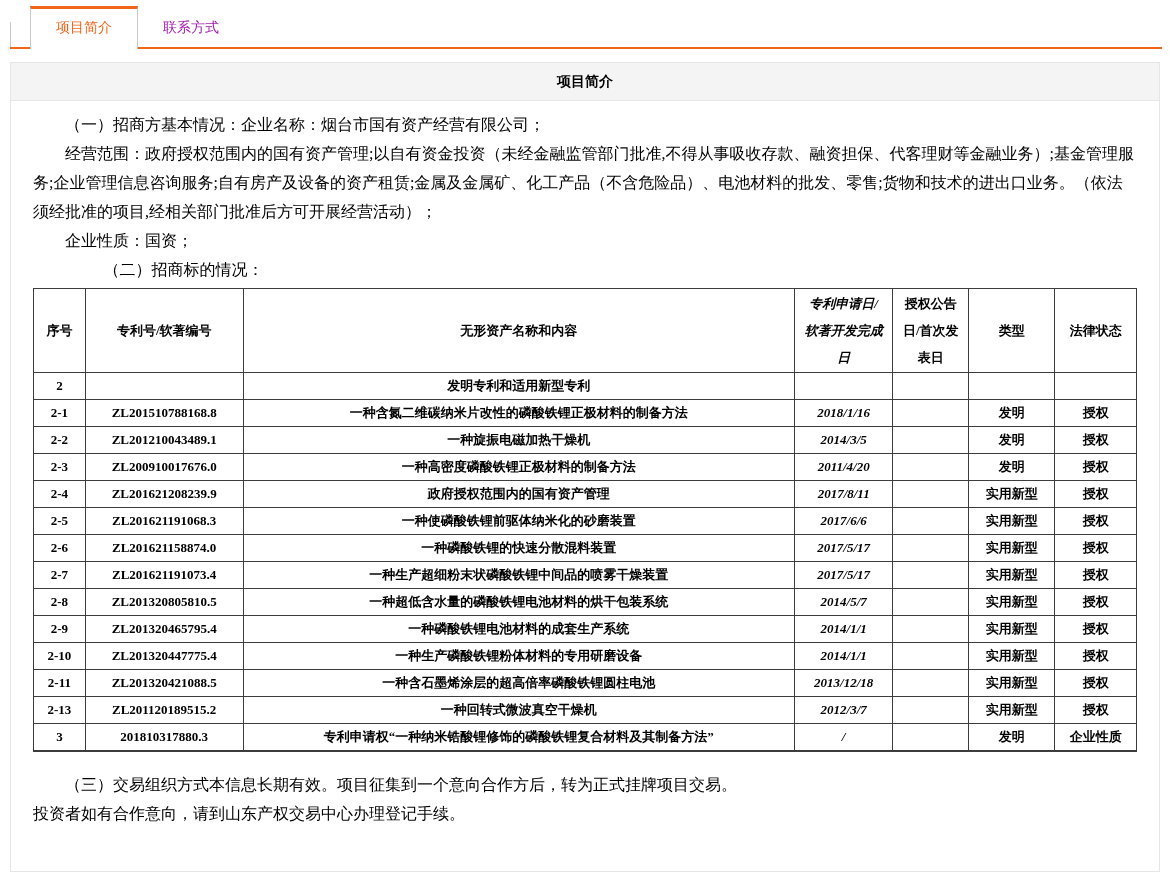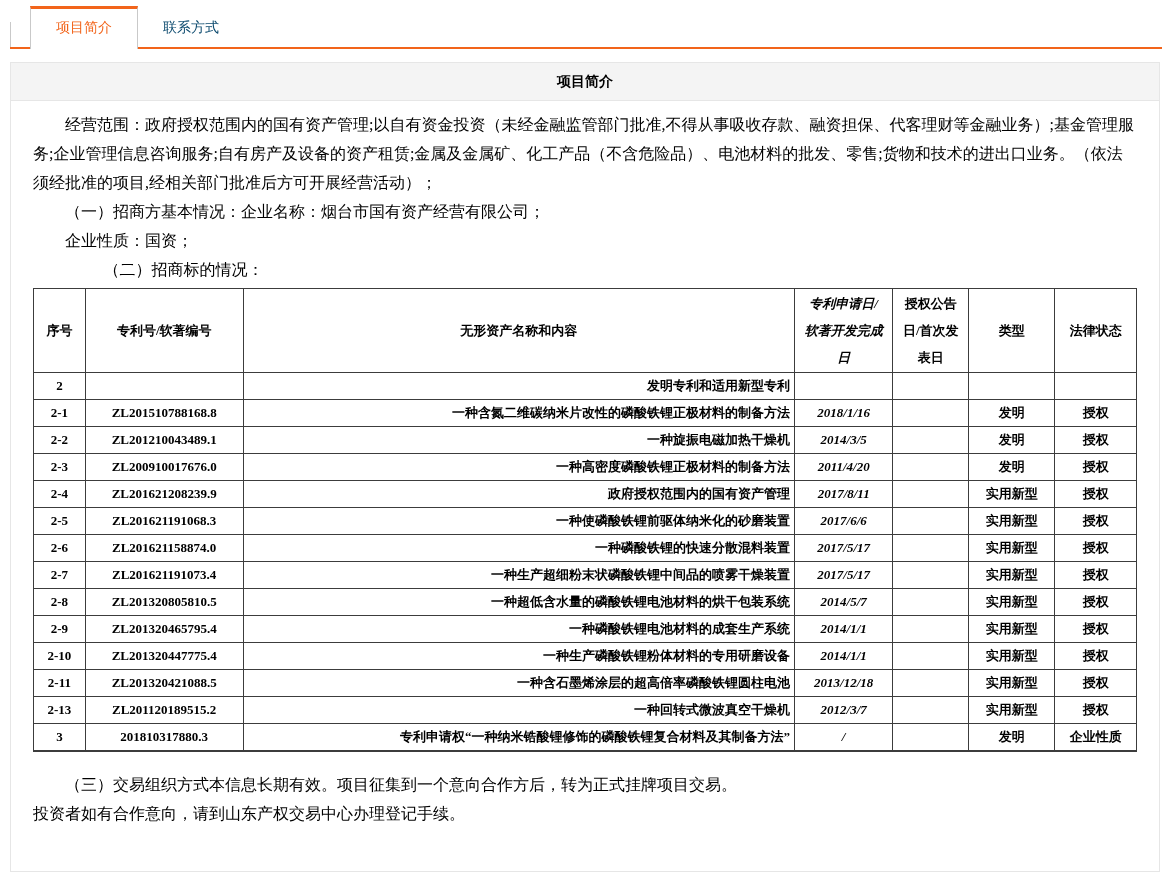--- a/index.html
+++ b/index.html
@@ -23,21 +23,21 @@
     width: 20px;
     height: 25px;
     border-left: 1px solid #c9c9c9;
   }
   .tab {
     font-size: 14px;
     padding: 0 25px;
     height: 38px;
     line-height: 38px;
     cursor: pointer;
-    color: #0c4a6e;
+    color: #a21caf;
     white-space: nowrap;
   }
   .tab.active {
     border-top: 3px solid var(--orange);
     border-left: 1px solid #c9c9c9;
     border-right: 1px solid #c9c9c9;
     background: #fff;
     color: var(--orange);
     height: 43px;
     line-height: 38px;
@@ -88,21 +88,21 @@
     line-height: 27px;
     padding: 0 8px;
     font-weight: bold;
   }
   .patents td {
     height: 27px;
     padding: 0 4px;
     line-height: 16px;
   }
   .patents td.name-cell {
-    text-align: right;
+    text-align: center;
     padding-left: 4px;
   }
   .patents th:nth-child(1), .patents td:nth-child(1) { width: 4.7%; }
   .patents th:nth-child(2), .patents td:nth-child(2) { width: 14.3%; text-align: center; }
   .patents th:nth-child(3), .patents td:nth-child(3) { width: 50%; }
   .patents th:nth-child(4), .patents td:nth-child(4) { width: 8.9%; font-style: italic; }
   .patents th:nth-child(5), .patents td:nth-child(5) { width: 6.9%; }
   .patents th:nth-child(6), .patents td:nth-child(6) { width: 7.8%; }
   .patents th:nth-child(7), .patents td:nth-child(7) { width: 7.4%; }
 
@@ -113,22 +113,22 @@
 
 <div class="tabbar">
   <span class="tab-lead"></span>
   <span class="tab active">项目简介</span>
   <span class="tab">联系方式</span>
 </div>
 
 <div class="panel">
   <div class="panel-title">项目简介</div>
   <div class="panel-body">
+    <p class="ind">（一）招商方基本情况：企业名称：烟台市国有资产经营有限公司；</p>
     <p class="ind">经营范围：政府授权范围内的国有资产管理;以自有资金投资（未经金融监管部门批准,不得从事吸收存款、融资担保、代客理财等金融业务）;基金管理服务;企业管理信息咨询服务;自有房产及设备的资产租赁;金属及金属矿、化工产品（不含危险品）、电池材料的批发、零售;货物和技术的进出口业务。（依法须经批准的项目,经相关部门批准后方可开展经营活动）；</p>
-    <p class="ind">（一）招商方基本情况：企业名称：烟台市国有资产经营有限公司；</p>
     <p class="ind">企业性质：国资；</p>
     <p class="ind-wide">（二）招商标的情况：</p>
 
     <table class="patents">
       <thead>
         <tr>
             <th>序号</th>
             <th>专利号/软著编号</th>
             <th>无形资产名称和内容</th>
             <th>专利申请日/软著开发完成日</th>

